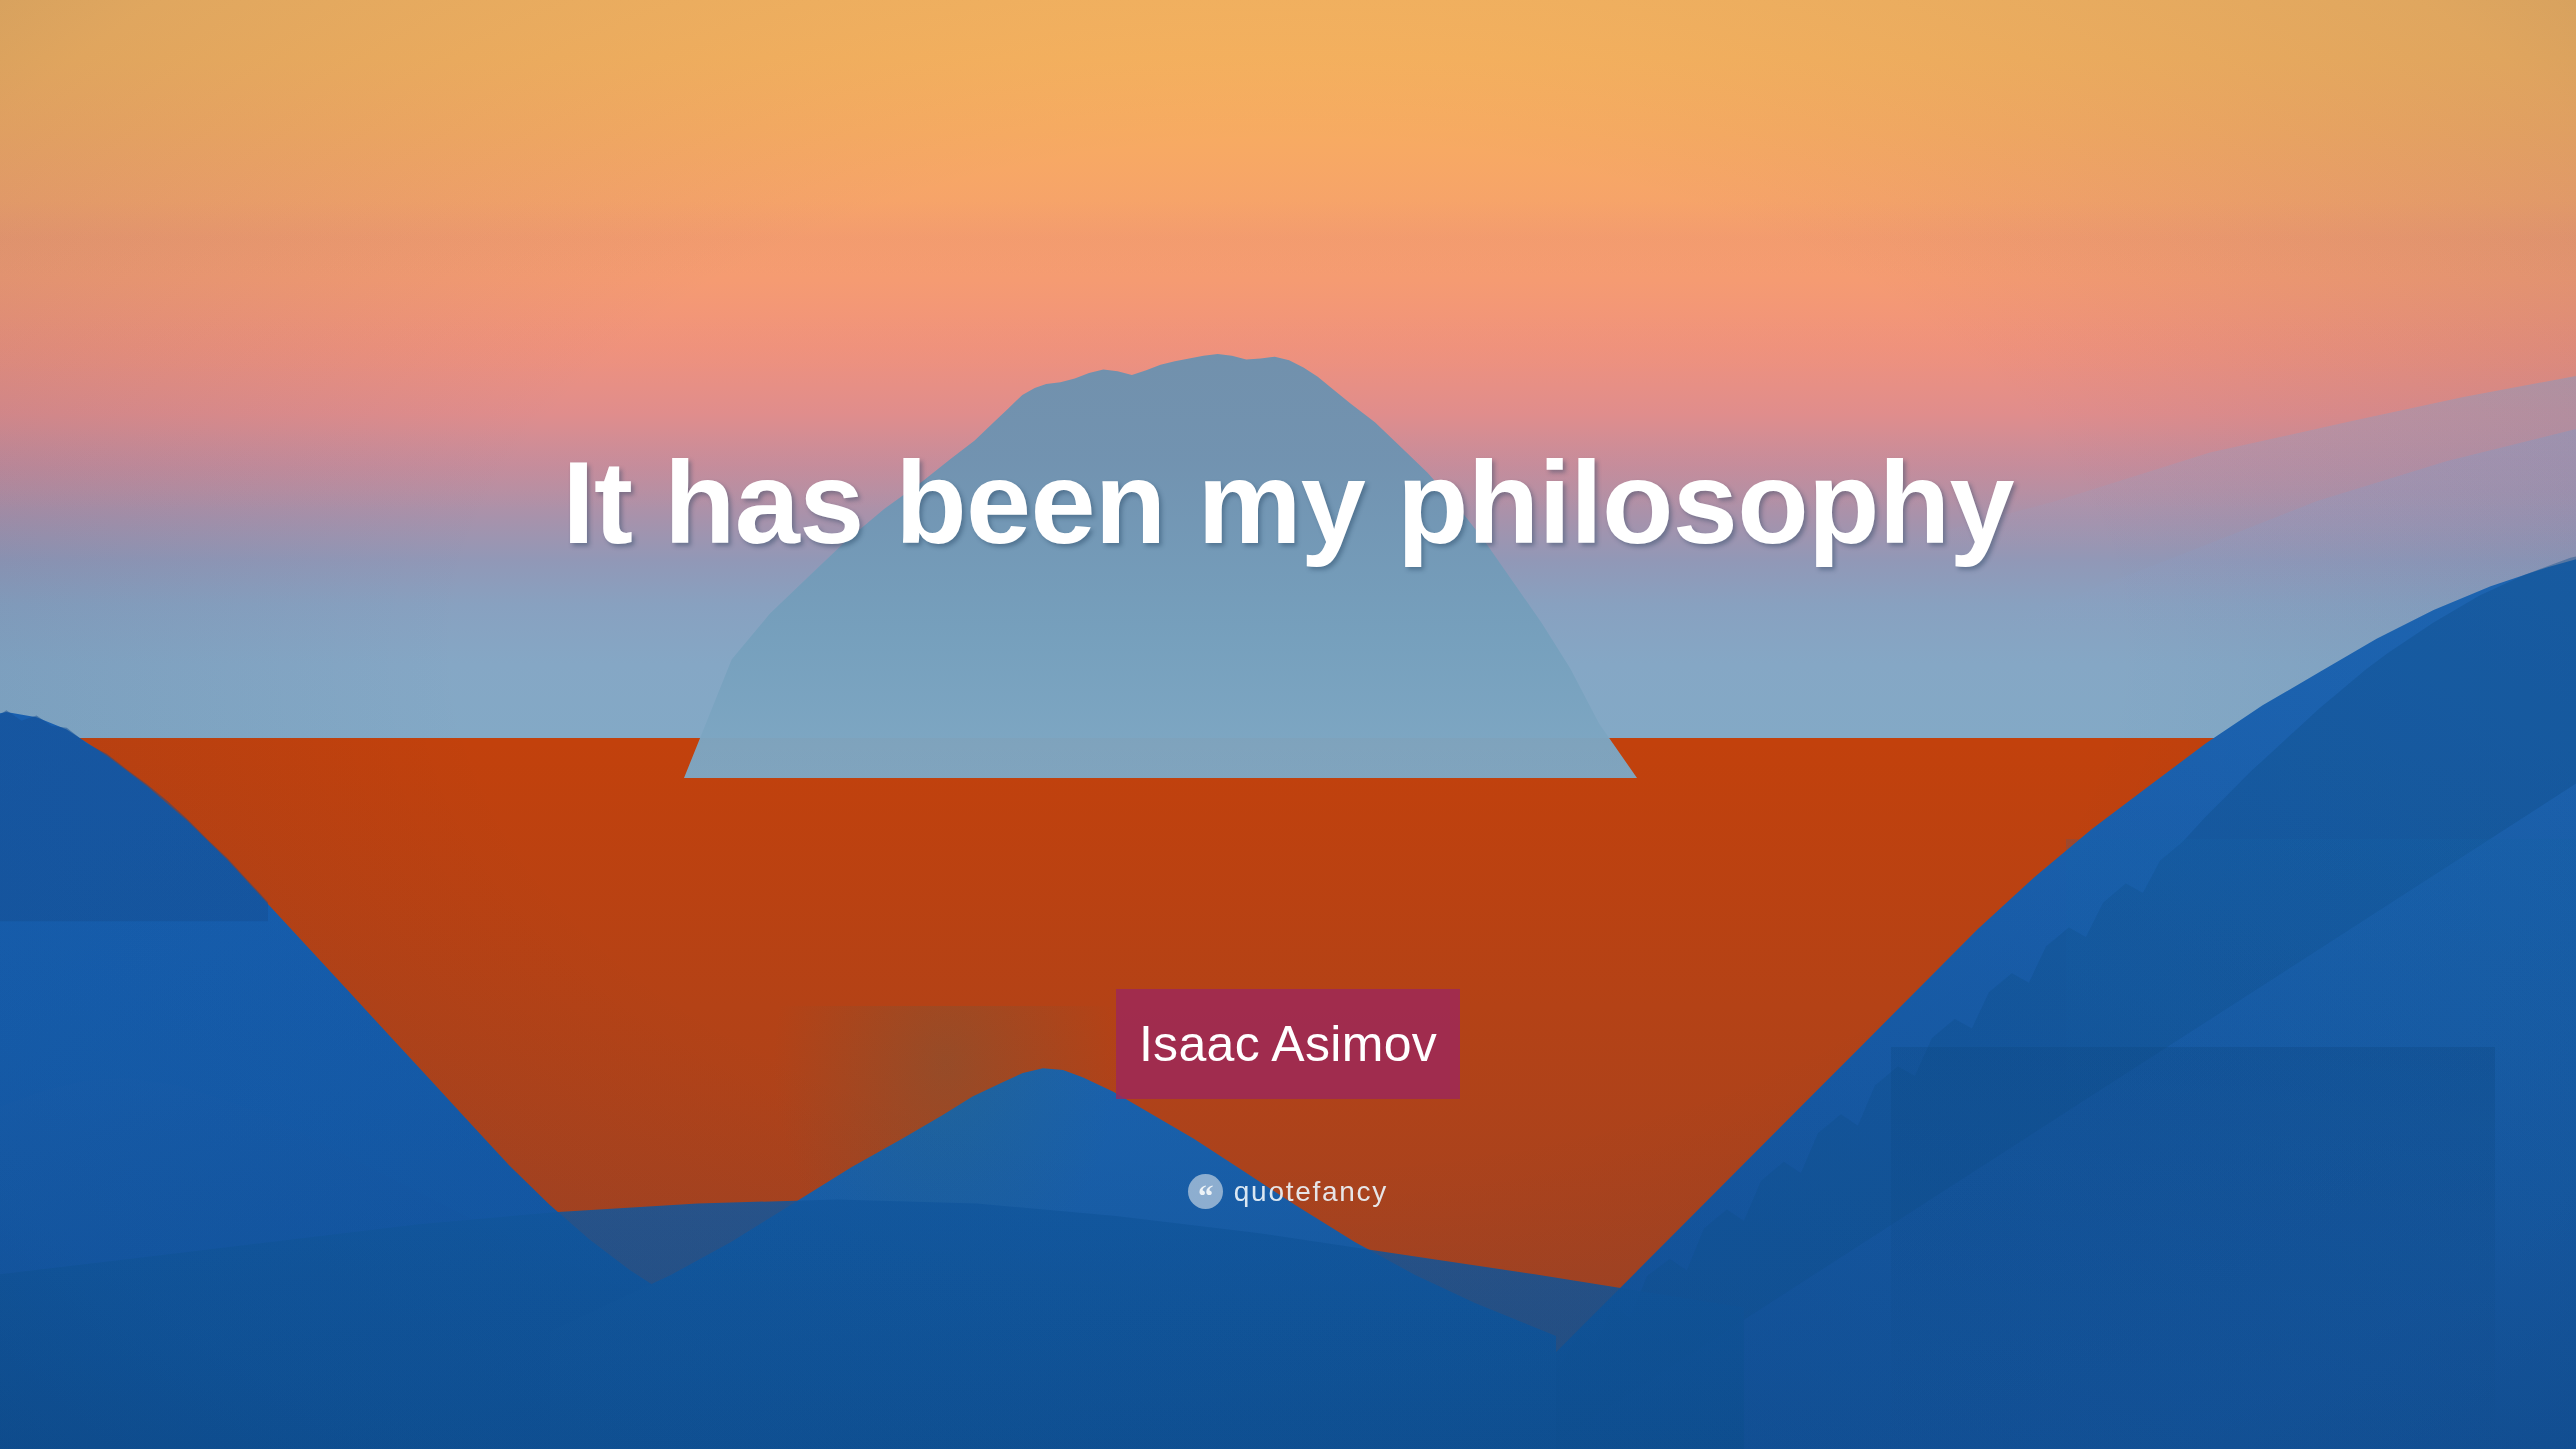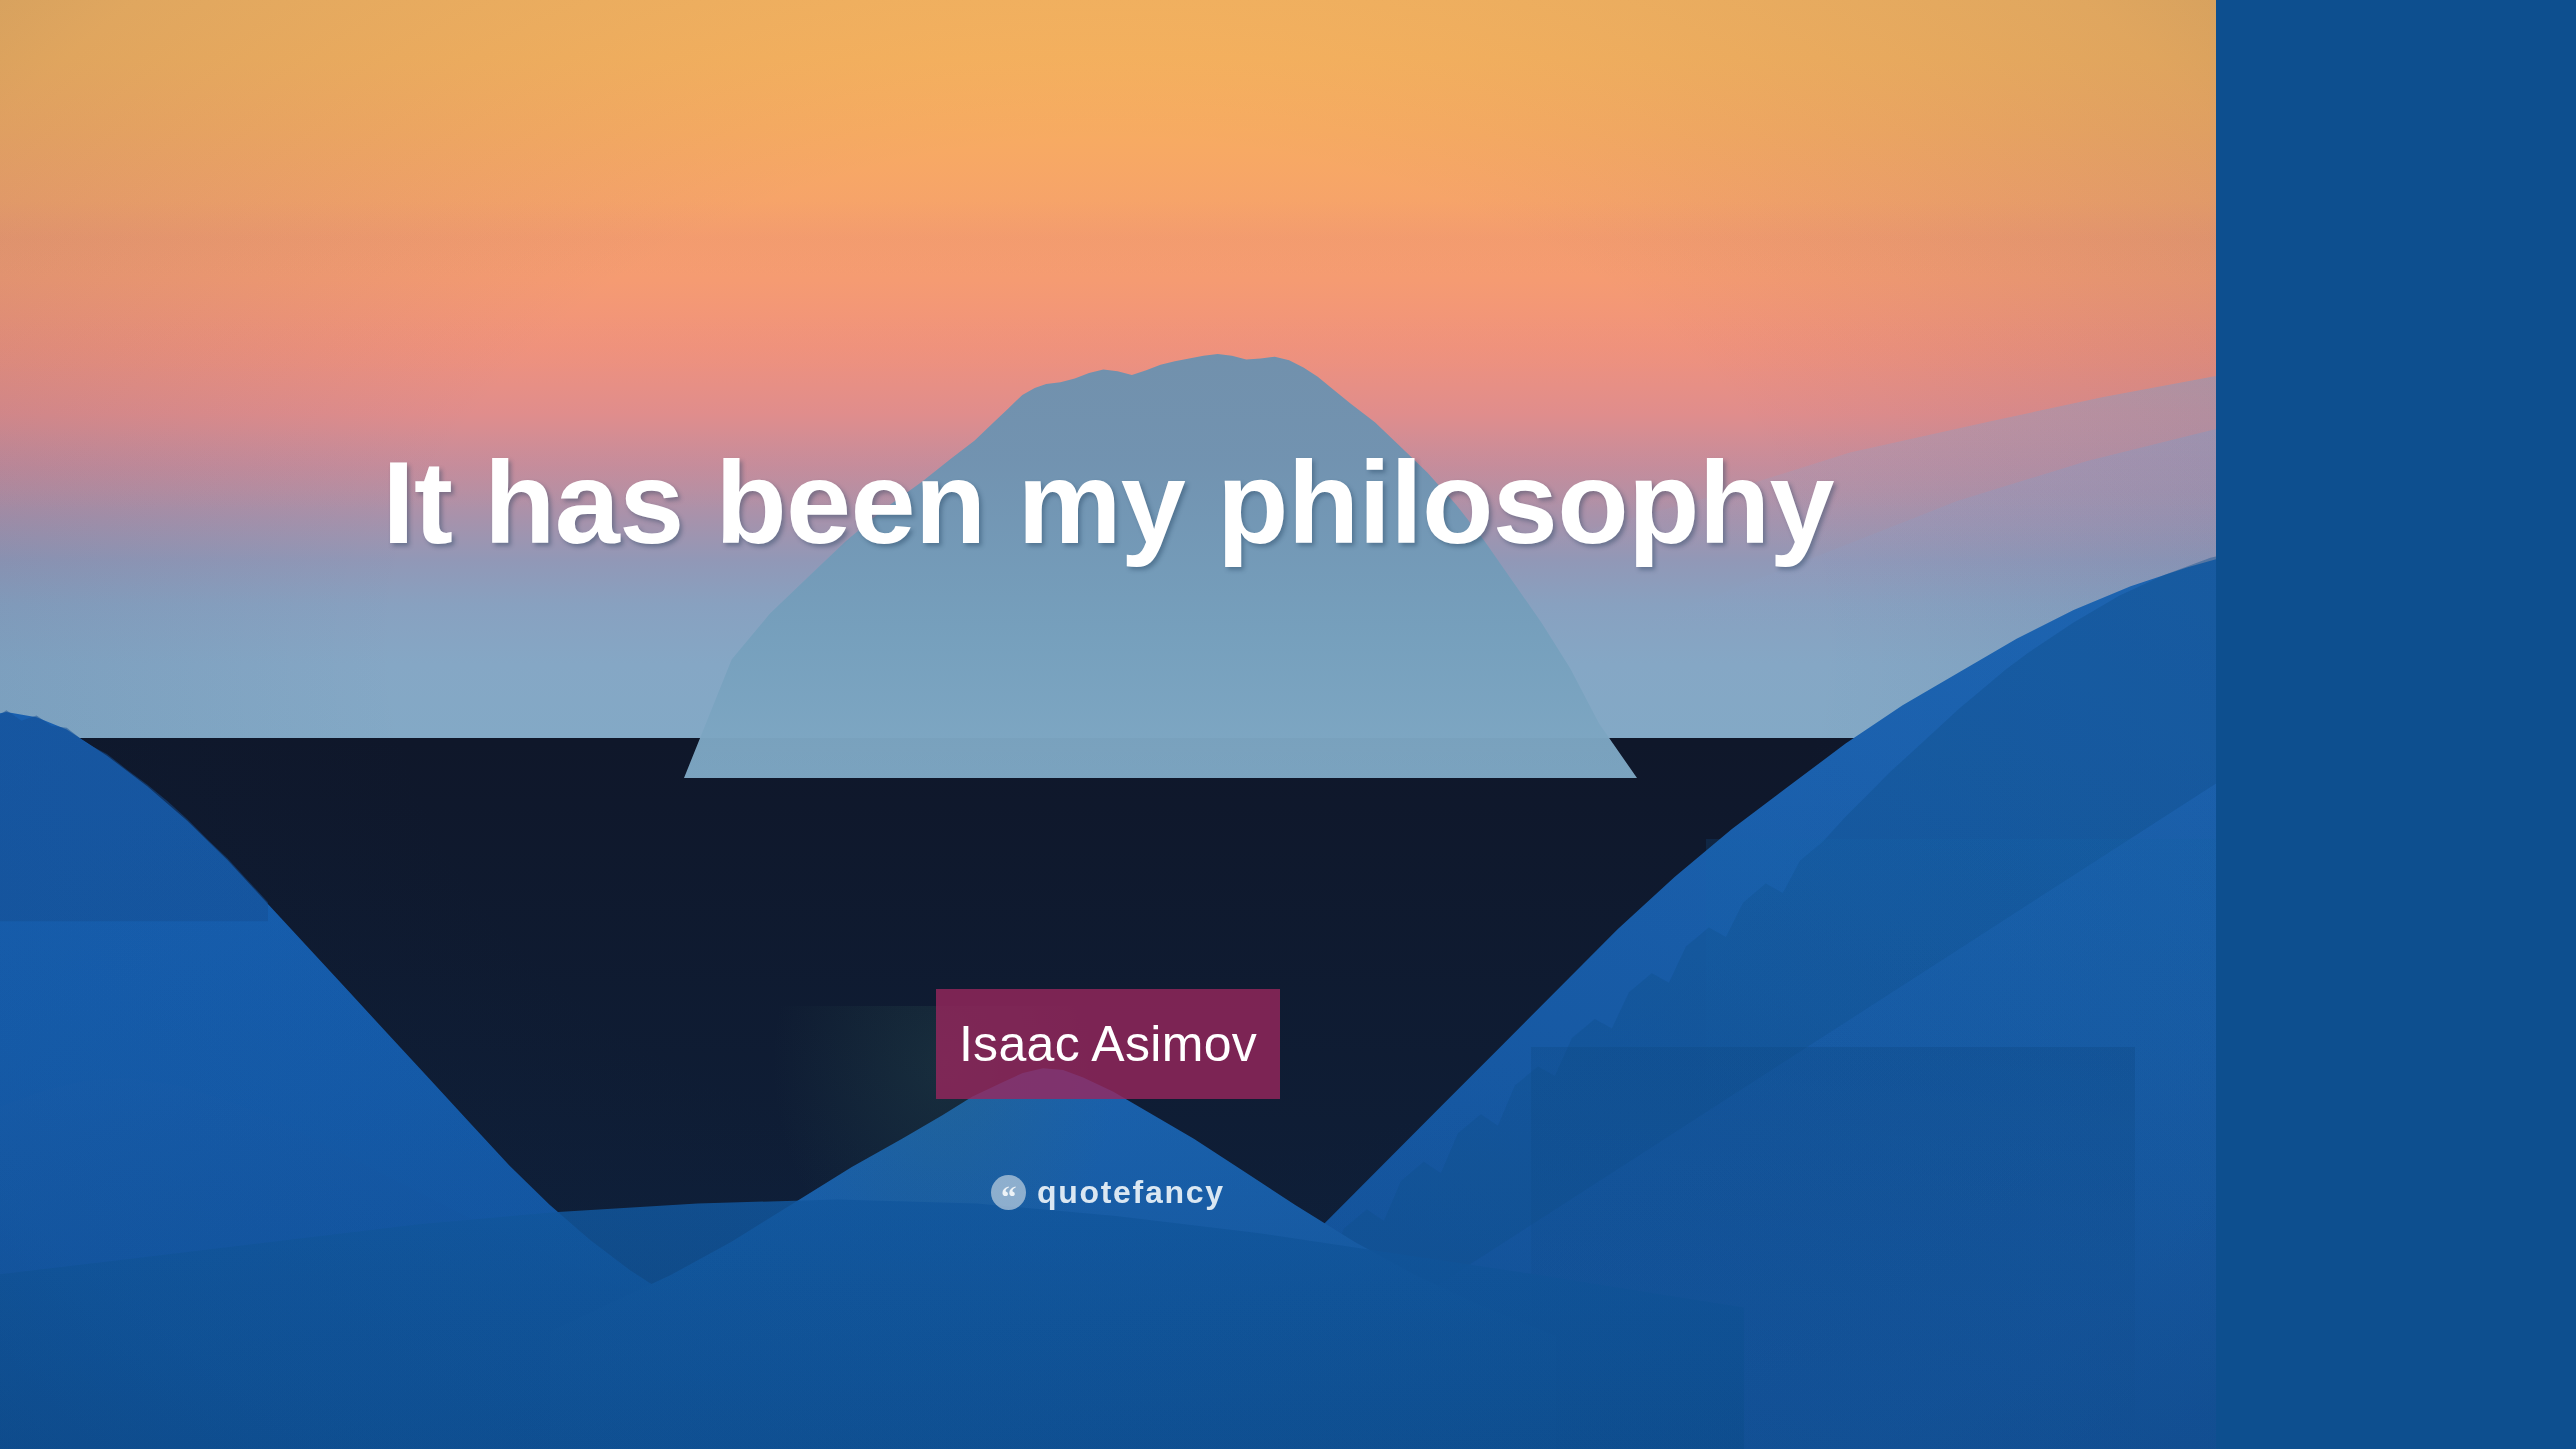--- a/index.html
+++ b/index.html
@@ -2,25 +2,25 @@
 <html style="font-size:10.7px"><head>
 <meta charset="utf-8">
 <style>
   html, body {
     margin: 0;
     padding: 0;
     background: #0d4f8f;
   }
   #poster {
     position: relative;
-    width: 2216px;
+    width: 2576px;
     height: 1449px;
     overflow: hidden;
     font-family: "Liberation Sans", sans-serif;
-    background: #0f172a;
+    background: #c2410c;
   }
 
   
   .sky {
     position: absolute;
     left: 0; top: 0;
     width: 100%;
     height: 738px;
     background: linear-gradient(to bottom,
       #f8b45f 0%,
@@ -298,23 +298,23 @@
     font-size: 31px;
     font-weight: bold;
     line-height: 1;
     padding-top: 10.7px;
     box-sizing: border-box;
     overflow: hidden;
   }
   .wm-text {
     color: rgba(236,243,249,.92);
     font-family: "Liberation Sans", sans-serif;
-    font-size: 32px;
+    font-size: 28px;
     letter-spacing: 1.7px;
-    font-weight: bold;
+    font-weight: normal;
   }
 </style>
 </head>
 <body>
 
 <div id="poster">
 
   <div class="sky"></div>
   <div class="sky-band band1"></div>
   <div class="sky-band band2"></div>

